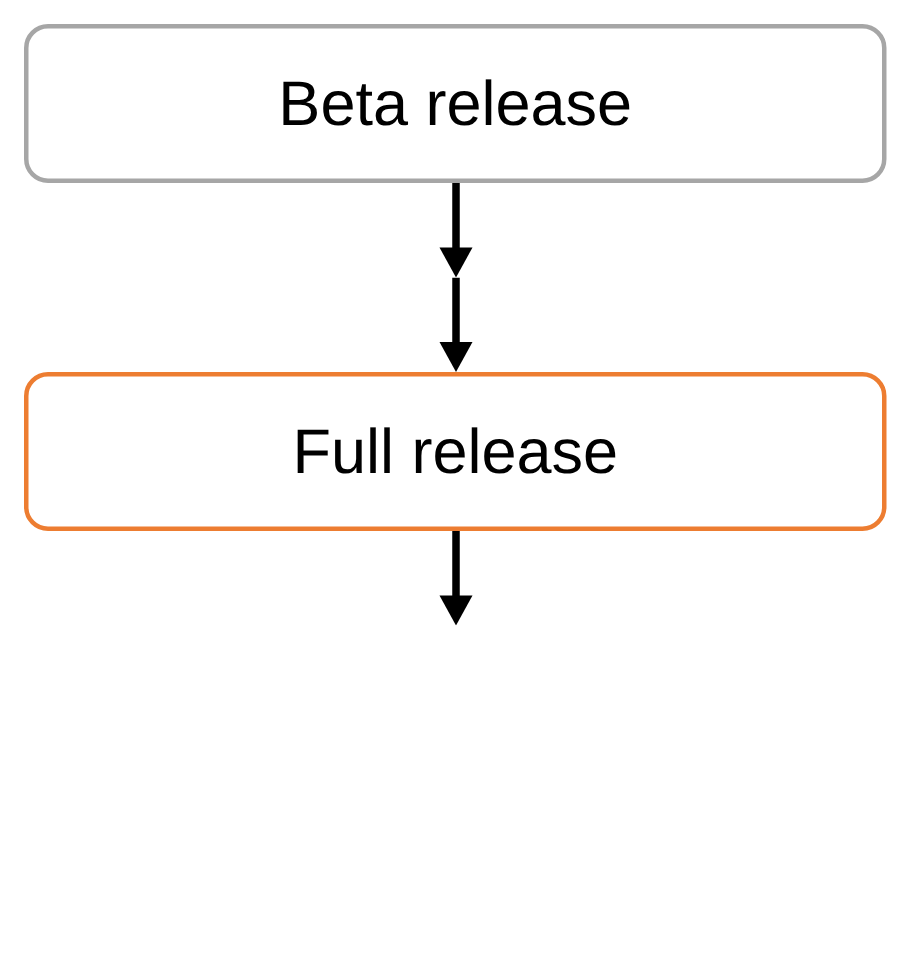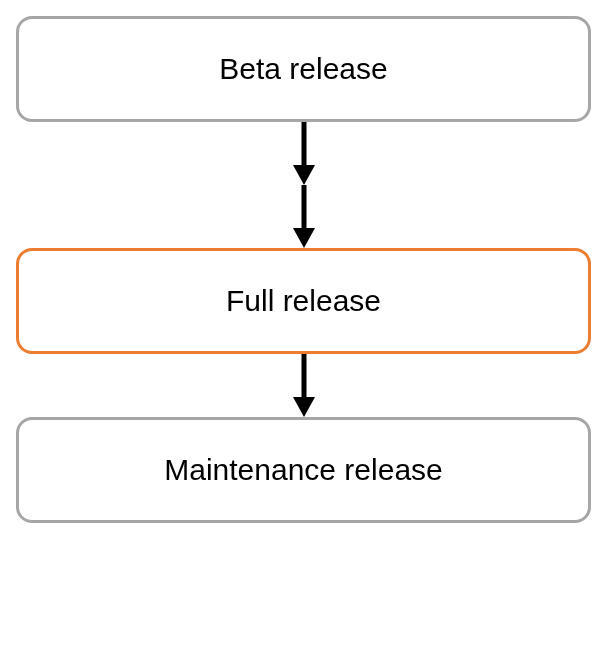--- a/index.html
+++ b/index.html
@@ -27,21 +27,21 @@
     border: 3px solid var(--gray, #A6A6A6);
     border-radius: 16px;
     display: flex;
     align-items: center;
     justify-content: center;
   }
   .node.highlight {
     border-color: var(--accent, #ED7D31);
   }
   .node-label {
-    font-size: 30px;
+    font-size: 42px;
     line-height: 1;
     color: #000000;
     white-space: nowrap;
   }
   .arrow-wrap {
     height: 63px;
     width: 100%;
     display: flex;
     justify-content: center;
     align-items: flex-start;
@@ -78,17 +78,14 @@
     <span class="node-label">Full release</span>
   </div>
 
   <div class="arrow-wrap">
     <svg width="24" height="63" viewBox="0 0 24 63">
       <rect x="9.5" y="0" width="5" height="45" fill="#000000"></rect>
       <polygon points="1,43 23,43 12,63" fill="#000000"></polygon>
     </svg>
   </div>
 
-  <div class="node">
-    <span class="node-label">Maintenance release</span>
-  </div>
 
 </div>
 
 </body></html>

